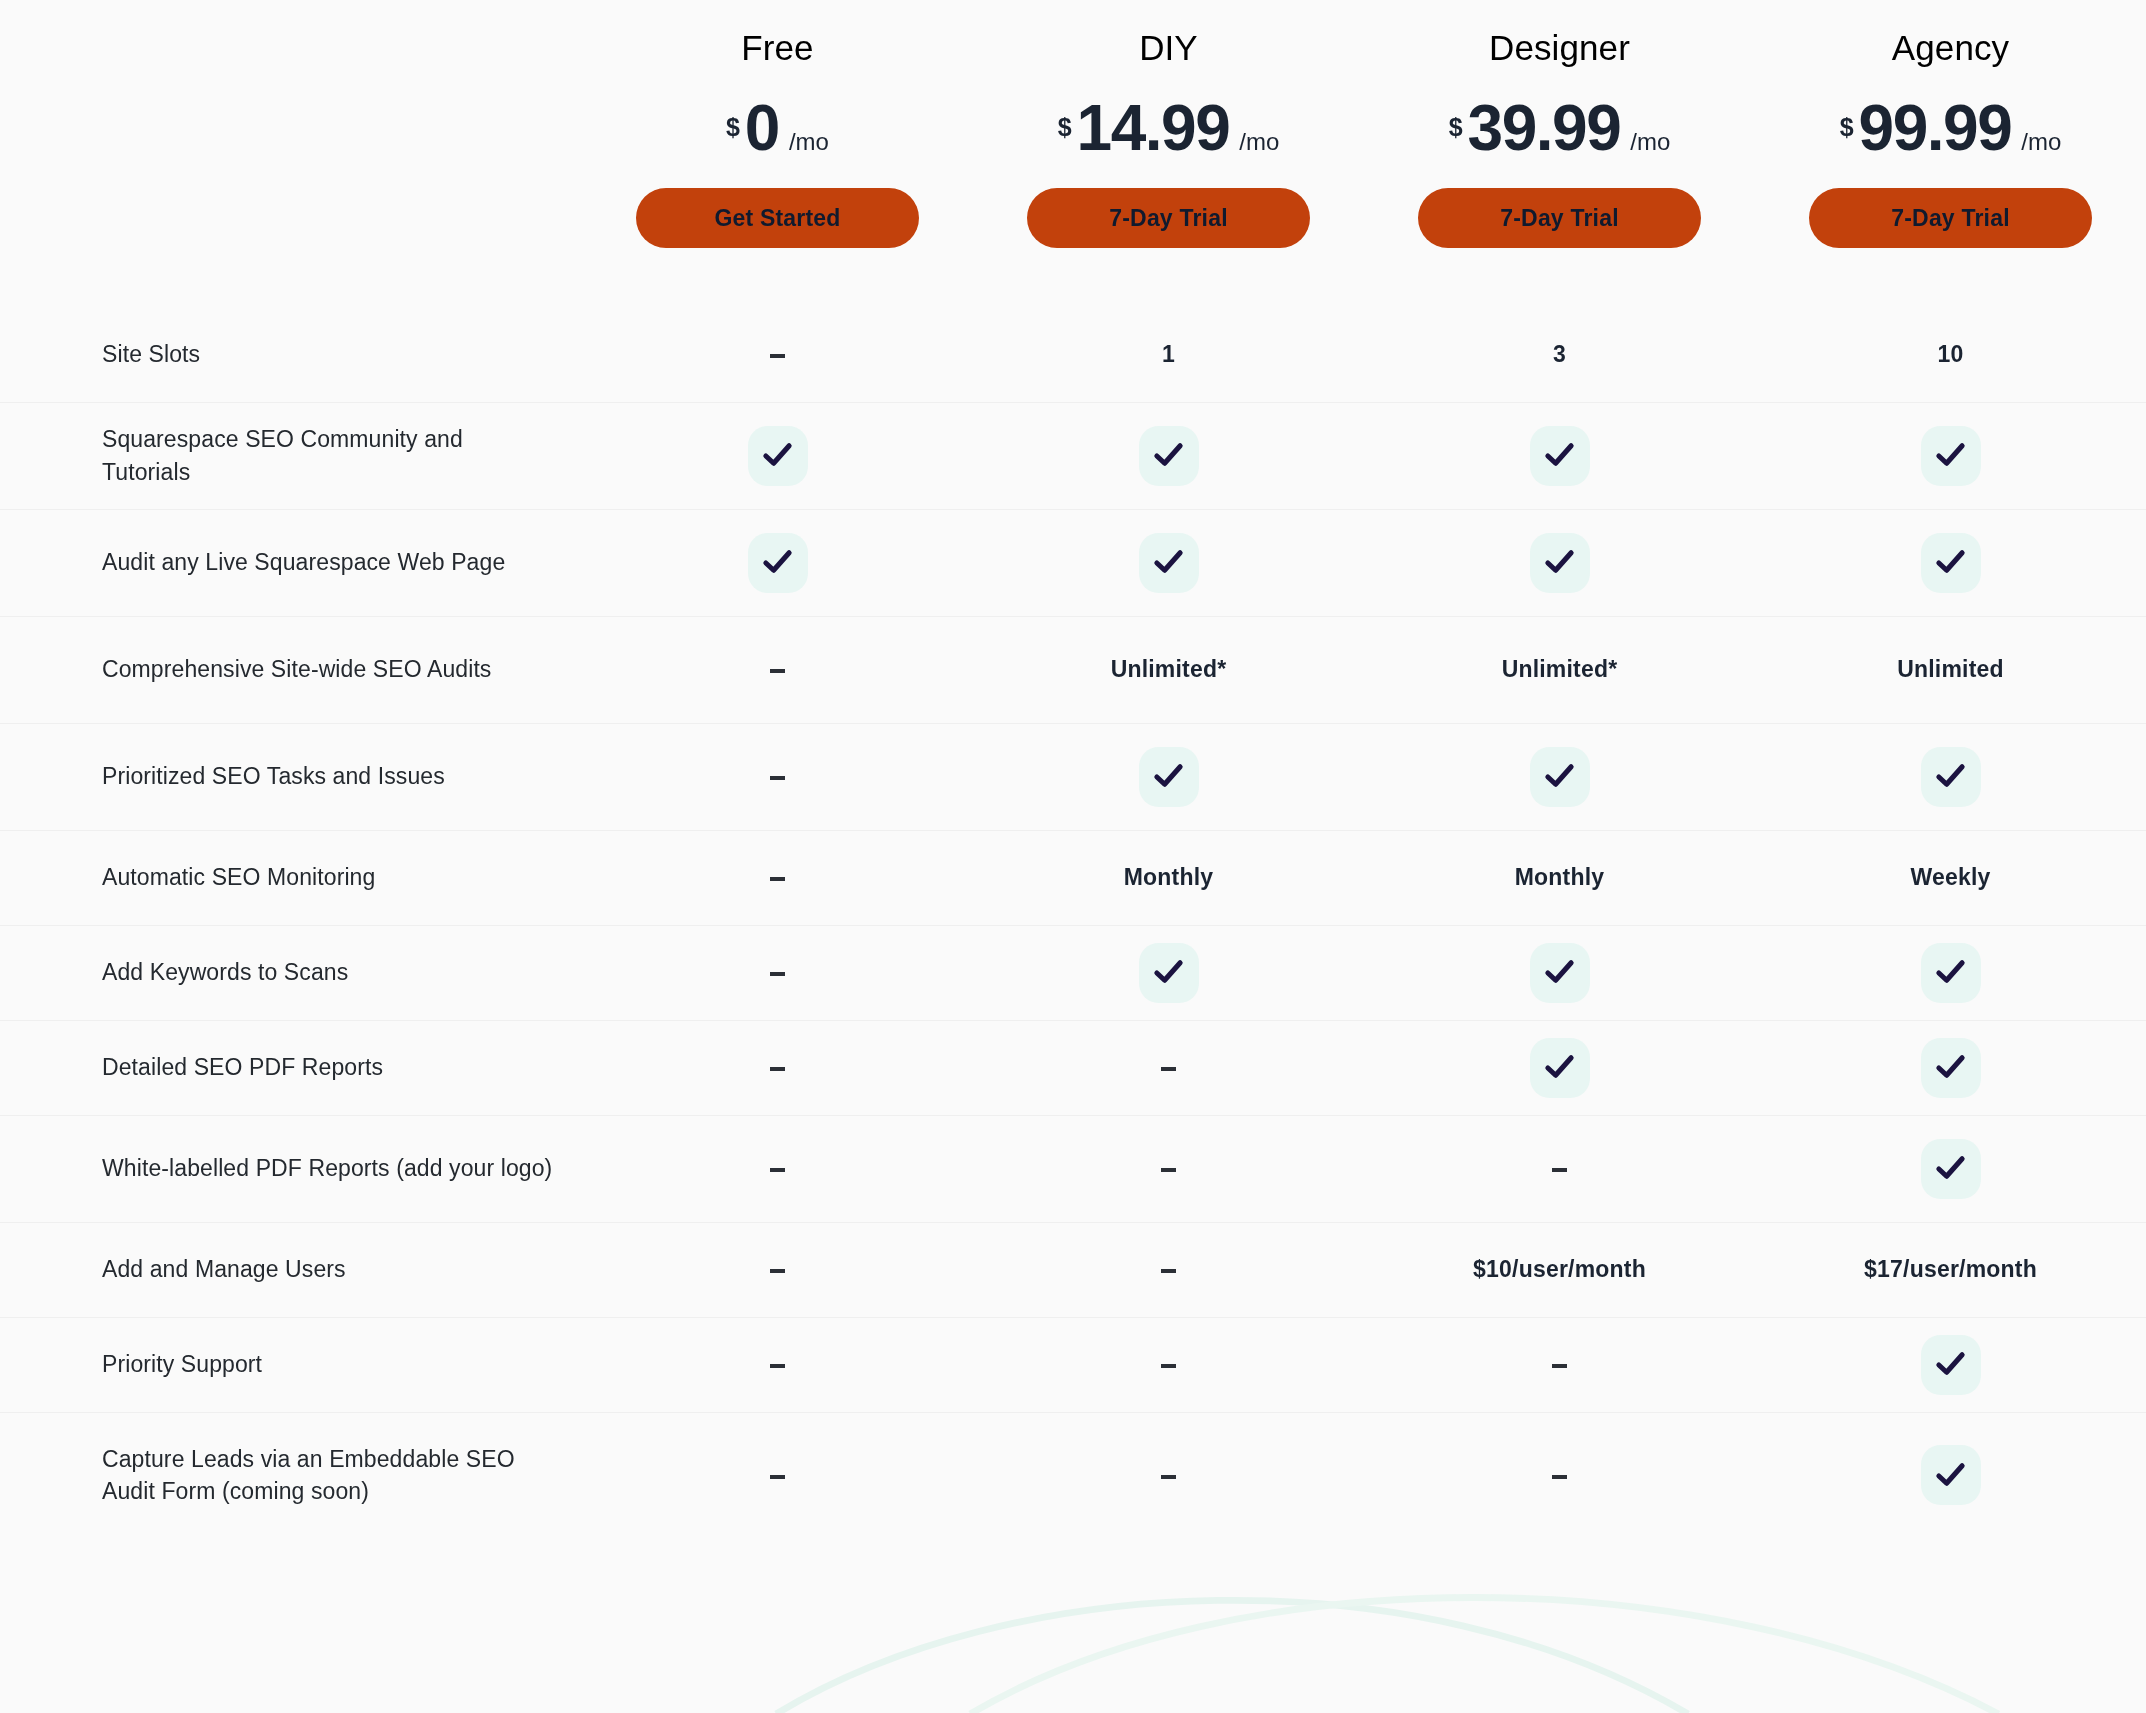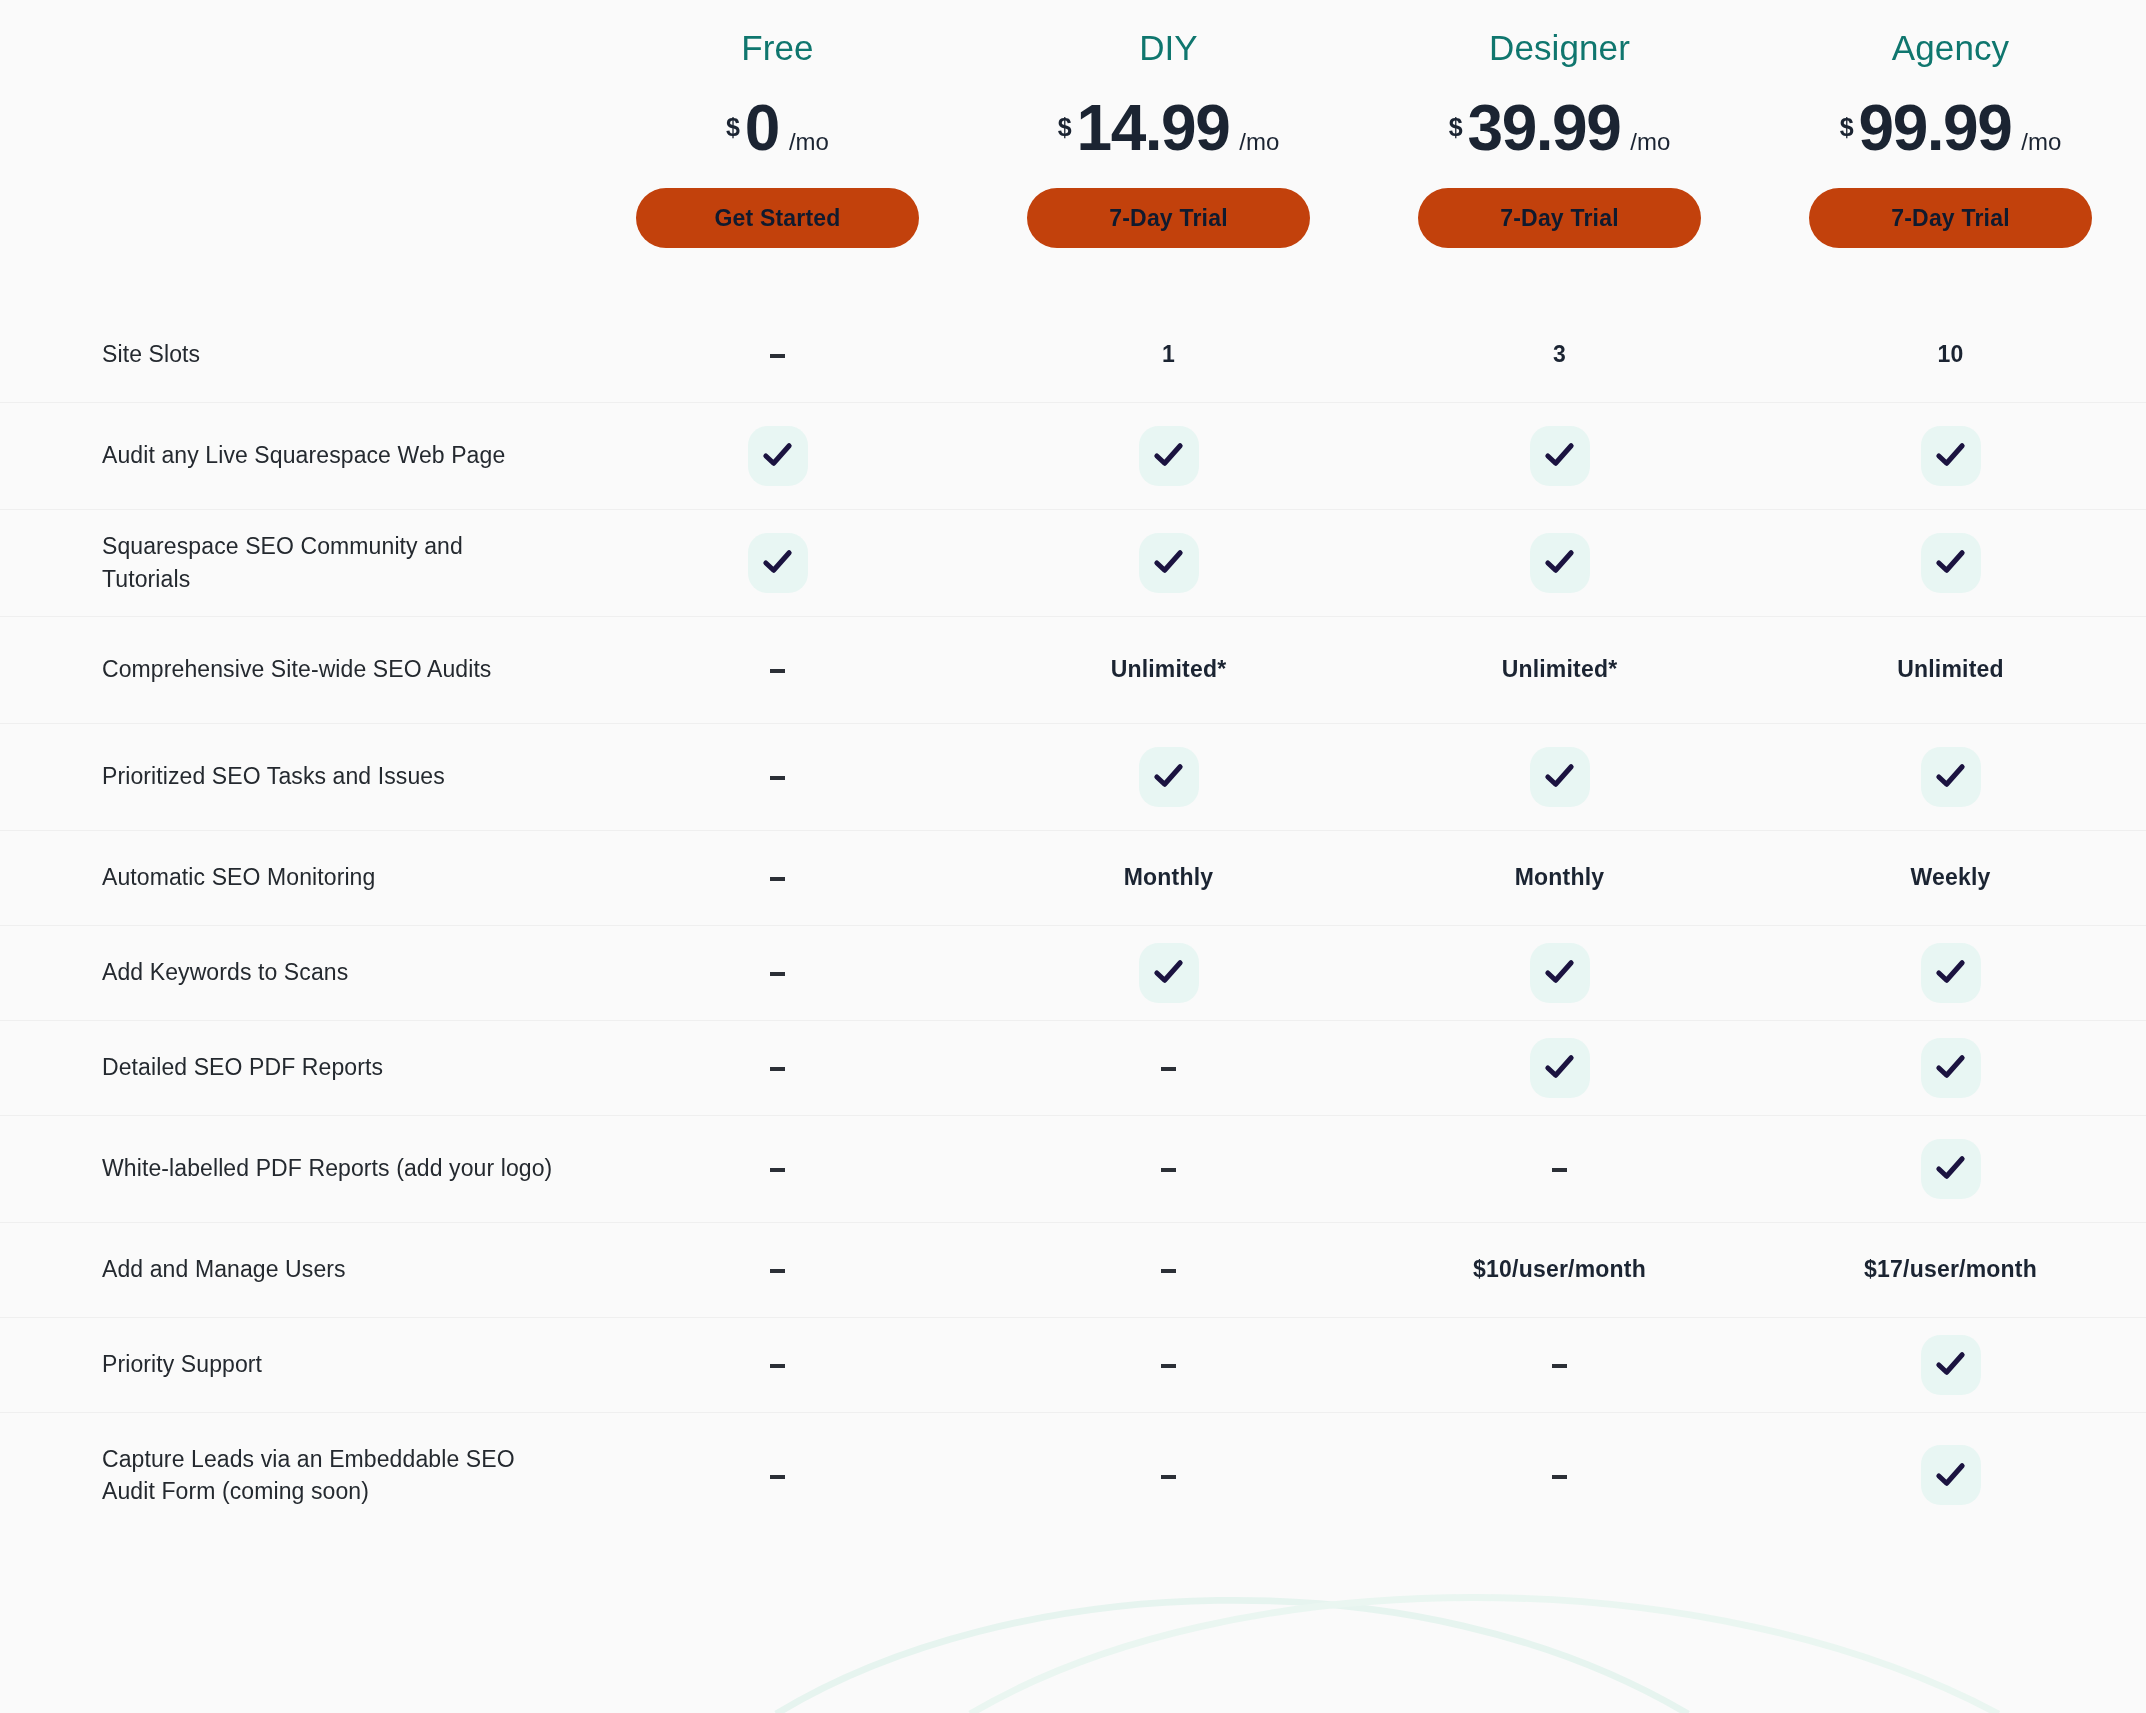--- a/index.html
+++ b/index.html
@@ -57,21 +57,21 @@
     display: flex;
     flex-direction: column;
     align-items: center;
     justify-content: flex-start;
     padding-top: 27px;
   }
 
   .plan-name {
     font-size: 35px;
     font-weight: 400;
-    color: #0f766e;
+    color: #000000;
     letter-spacing: 0.1px;
     line-height: 1.2;
   }
 
   .plan-price {
     margin-top: 27px;
     display: flex;
     align-items: baseline;
     justify-content: center;
     color: #1B2432;
@@ -251,44 +251,44 @@
 
     <tbody id="rows-body">
         <tr>
           <td class="feature">Site Slots</td>
           <td class="val"><span class="dash"></span></td>
           <td class="val">1</td>
           <td class="val">3</td>
           <td class="val">10</td>
         </tr>
         <tr class="tall">
+          <td class="feature">Squarespace SEO Community and Tutorials</td>
+          <td class="val"><span class="check-wrap">
+              <svg width="33" height="33" viewBox="0 0 34 34">
+                <path d="M5 17.5 L13 25 L29 7" fill="none" stroke="#1B1340" stroke-width="5.2" stroke-linecap="round" stroke-linejoin="round"></path>
+              </svg>
+            </span></td>
+          <td class="val"><span class="check-wrap">
+              <svg width="33" height="33" viewBox="0 0 34 34">
+                <path d="M5 17.5 L13 25 L29 7" fill="none" stroke="#1B1340" stroke-width="5.2" stroke-linecap="round" stroke-linejoin="round"></path>
+              </svg>
+            </span></td>
+          <td class="val"><span class="check-wrap">
+              <svg width="33" height="33" viewBox="0 0 34 34">
+                <path d="M5 17.5 L13 25 L29 7" fill="none" stroke="#1B1340" stroke-width="5.2" stroke-linecap="round" stroke-linejoin="round"></path>
+              </svg>
+            </span></td>
+          <td class="val"><span class="check-wrap">
+              <svg width="33" height="33" viewBox="0 0 34 34">
+                <path d="M5 17.5 L13 25 L29 7" fill="none" stroke="#1B1340" stroke-width="5.2" stroke-linecap="round" stroke-linejoin="round"></path>
+              </svg>
+            </span></td>
+        </tr>
+        <tr class="tall">
           <td class="feature">Audit any Live Squarespace Web Page</td>
-          <td class="val"><span class="check-wrap">
-              <svg width="33" height="33" viewBox="0 0 34 34">
-                <path d="M5 17.5 L13 25 L29 7" fill="none" stroke="#1B1340" stroke-width="5.2" stroke-linecap="round" stroke-linejoin="round"></path>
-              </svg>
-            </span></td>
-          <td class="val"><span class="check-wrap">
-              <svg width="33" height="33" viewBox="0 0 34 34">
-                <path d="M5 17.5 L13 25 L29 7" fill="none" stroke="#1B1340" stroke-width="5.2" stroke-linecap="round" stroke-linejoin="round"></path>
-              </svg>
-            </span></td>
-          <td class="val"><span class="check-wrap">
-              <svg width="33" height="33" viewBox="0 0 34 34">
-                <path d="M5 17.5 L13 25 L29 7" fill="none" stroke="#1B1340" stroke-width="5.2" stroke-linecap="round" stroke-linejoin="round"></path>
-              </svg>
-            </span></td>
-          <td class="val"><span class="check-wrap">
-              <svg width="33" height="33" viewBox="0 0 34 34">
-                <path d="M5 17.5 L13 25 L29 7" fill="none" stroke="#1B1340" stroke-width="5.2" stroke-linecap="round" stroke-linejoin="round"></path>
-              </svg>
-            </span></td>
-        </tr>
-        <tr class="tall">
-          <td class="feature">Squarespace SEO Community and Tutorials</td>
           <td class="val"><span class="check-wrap">
               <svg width="33" height="33" viewBox="0 0 34 34">
                 <path d="M5 17.5 L13 25 L29 7" fill="none" stroke="#1B1340" stroke-width="5.2" stroke-linecap="round" stroke-linejoin="round"></path>
               </svg>
             </span></td>
           <td class="val"><span class="check-wrap">
               <svg width="33" height="33" viewBox="0 0 34 34">
                 <path d="M5 17.5 L13 25 L29 7" fill="none" stroke="#1B1340" stroke-width="5.2" stroke-linecap="round" stroke-linejoin="round"></path>
               </svg>
             </span></td>

